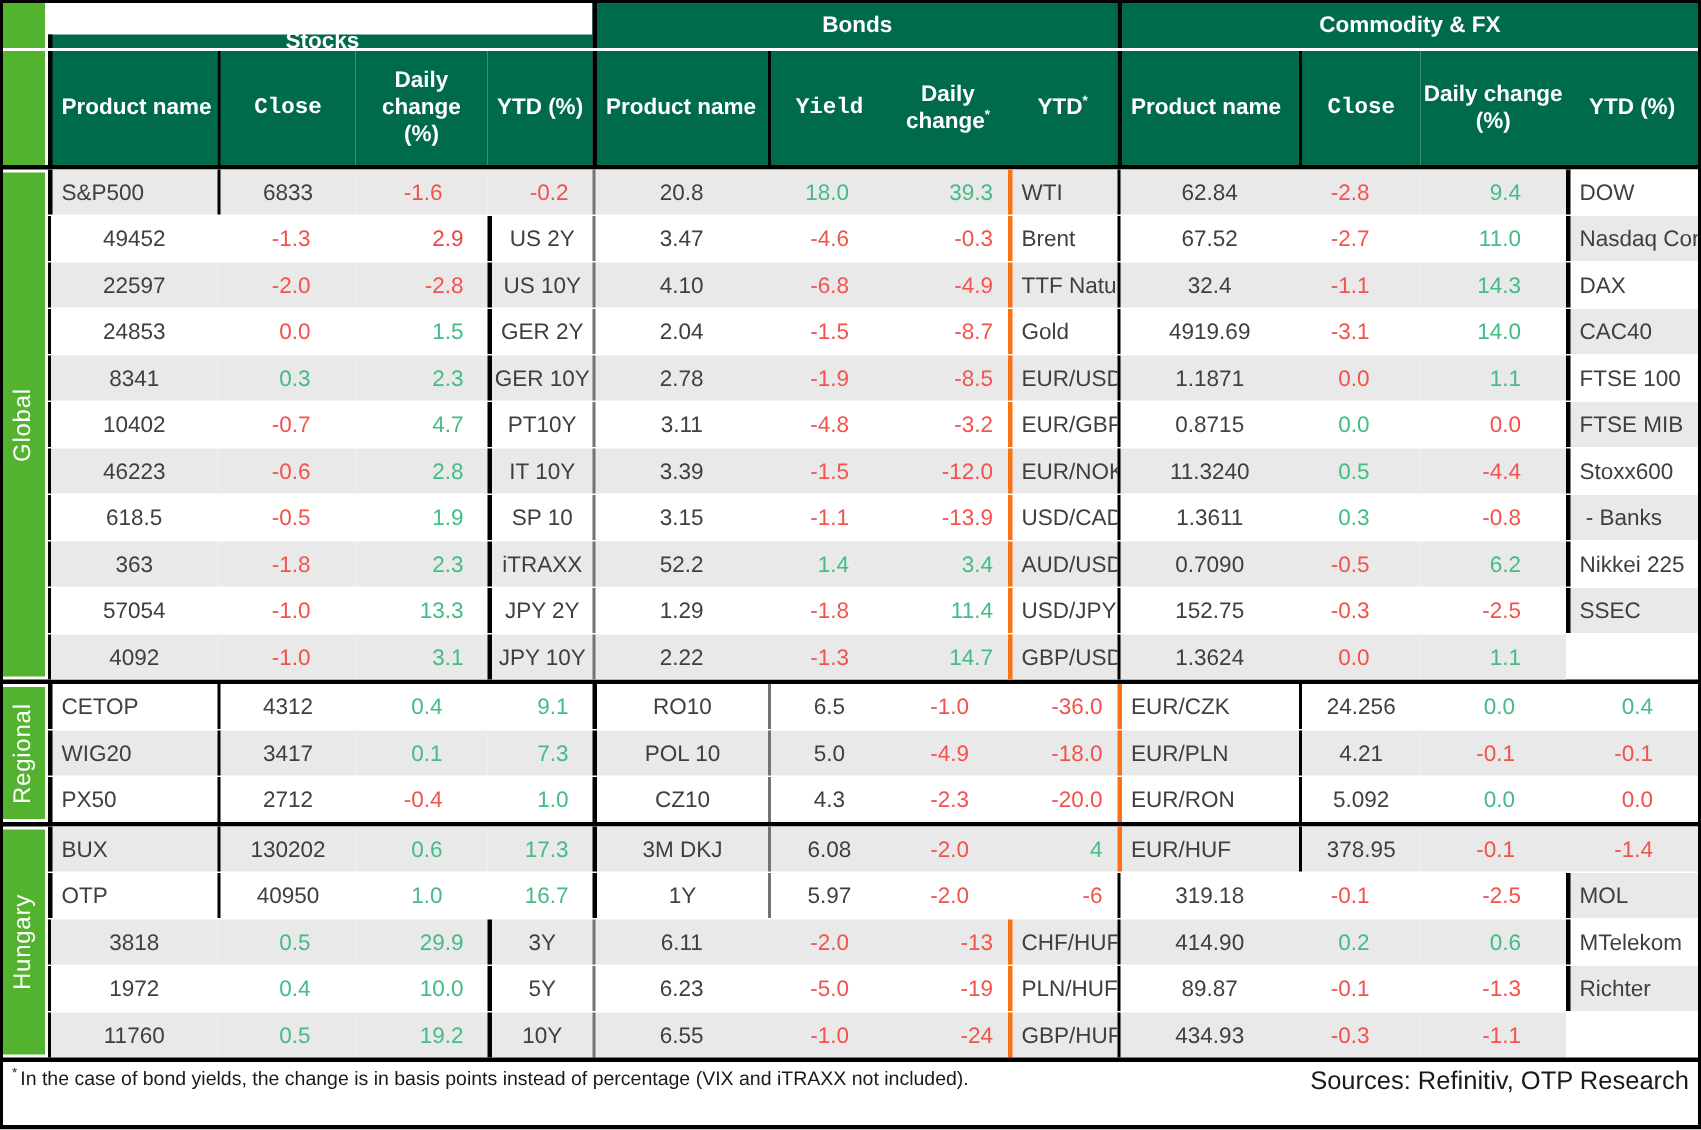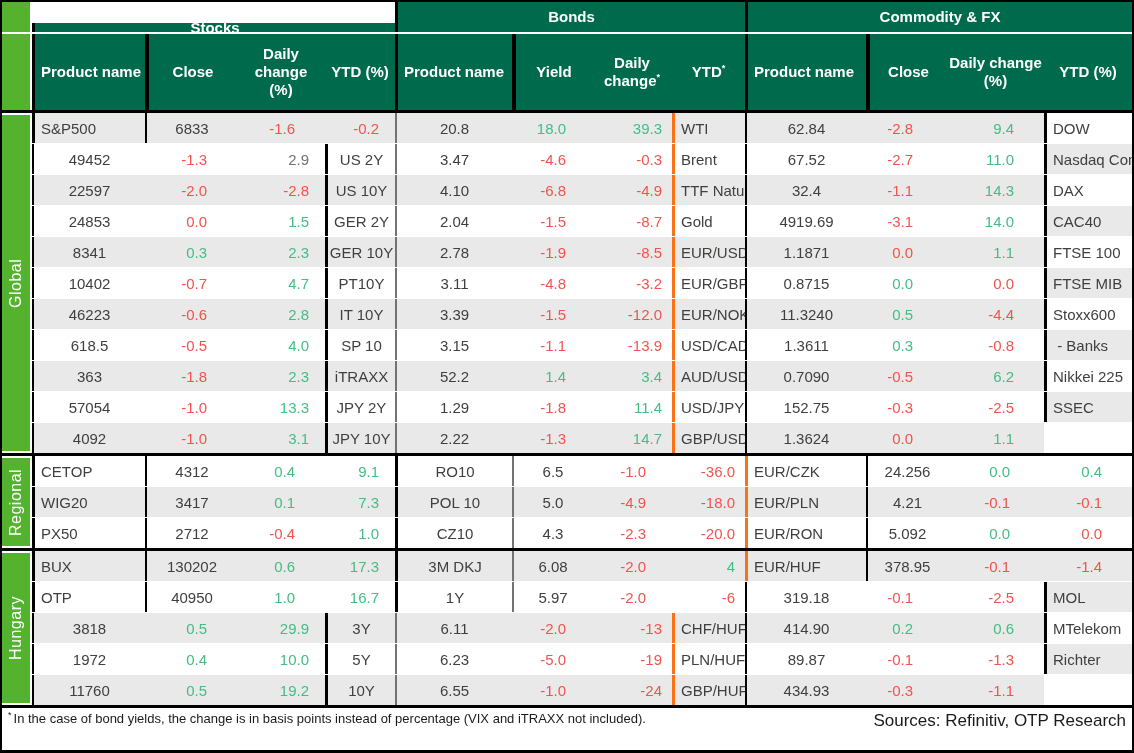--- a/index.html
+++ b/index.html
@@ -21,21 +21,21 @@
   .group-grid .strip-block { margin: 2px 2px 2px 0; }
   .hc {
     background: var(--hdr, #006B4C); color: #fff; font-weight: bold; font-size: 15px;
     display: flex; align-items: center; line-height: 1.2;
   }
   .title { justify-content: center; }
   .span-stocks { grid-column: 2 / 6; margin-top: 21px; }
   .span-bonds  { grid-column: 6 / 10; }
   .span-fx     { grid-column: 10 / 14; }
   .b3 { border-left: 3px solid #000; }
-  .b2 { border-left: 4px solid #000000; }
+  .b2 { border-left: 2px solid #000000; font-family: Liberation Mono, monospace; }
   .hname { justify-content: flex-start; padding-left: 6px; }
   .hnum  { justify-content: center; text-align: center; }
   .hdpad { padding: 0 10px; }
   sup { font-size: 9px; vertical-align: super; line-height: 0; }
   .ht { display: inline; }
   
   .group-grid { grid-auto-rows: 30px; row-gap: 1px; border-top: 3px solid #000; }
   .cell {
     display: flex; align-items: center;
     font-size: 15px; color: #3F3F3E; white-space: nowrap; overflow: hidden;
@@ -130,21 +130,21 @@
         <div class="cell c7 stripe">20.8</div>
         <div class="cell c8 stripe" style="color: rgb(68, 189, 132);">18.0</div>
         <div class="cell c9 stripe" style="color: rgb(68, 189, 132);">39.3</div>
         <div class="cell c10 stripe">WTI</div>
         <div class="cell c11 stripe">62.84</div>
         <div class="cell c12 stripe" style="color: rgb(242, 84, 77);">-2.8</div>
         <div class="cell c13 stripe" style="color: rgb(68, 189, 132);">9.4</div>
         <div class="cell c2 plain">DOW</div>
         <div class="cell c3 plain">49452</div>
         <div class="cell c4 plain" style="color: rgb(242, 84, 77);">-1.3</div>
-        <div class="cell c5 plain" style="color: #737373; text-align: center;">2.9</div>
+        <div class="cell c5 plain" style="color: #ef4444; text-align: center;">2.9</div>
         <div class="cell c6 plain">US 2Y</div>
         <div class="cell c7 plain">3.47</div>
         <div class="cell c8 plain" style="color: rgb(242, 84, 77);">-4.6</div>
         <div class="cell c9 plain" style="color: rgb(242, 84, 77);">-0.3</div>
         <div class="cell c10 plain">Brent</div>
         <div class="cell c11 plain">67.52</div>
         <div class="cell c12 plain" style="color: rgb(242, 84, 77);">-2.7</div>
         <div class="cell c13 plain" style="color: rgb(68, 189, 132);">11.0</div>
         <div class="cell c2 stripe">Nasdaq Comp.</div>
         <div class="cell c3 stripe">22597</div>
@@ -202,21 +202,21 @@
         <div class="cell c7 stripe">3.39</div>
         <div class="cell c8 stripe" style="color: rgb(242, 84, 77);">-1.5</div>
         <div class="cell c9 stripe" style="color: rgb(242, 84, 77);">-12.0</div>
         <div class="cell c10 stripe">EUR/NOK</div>
         <div class="cell c11 stripe">11.3240</div>
         <div class="cell c12 stripe" style="color: rgb(68, 189, 132);">0.5</div>
         <div class="cell c13 stripe" style="color: rgb(242, 84, 77);">-4.4</div>
         <div class="cell c2 plain">Stoxx600</div>
         <div class="cell c3 plain">618.5</div>
         <div class="cell c4 plain" style="color: rgb(242, 84, 77);">-0.5</div>
-        <div class="cell c5 plain" style="color: rgb(68, 189, 132);">4.0</div>
+        <div class="cell c5 plain" style="color: rgb(68, 189, 132);">1.9</div>
         <div class="cell c6 plain">SP 10</div>
         <div class="cell c7 plain">3.15</div>
         <div class="cell c8 plain" style="color: rgb(242, 84, 77);">-1.1</div>
         <div class="cell c9 plain" style="color: rgb(242, 84, 77);">-13.9</div>
         <div class="cell c10 plain">USD/CAD</div>
         <div class="cell c11 plain">1.3611</div>
         <div class="cell c12 plain" style="color: rgb(68, 189, 132);">0.3</div>
         <div class="cell c13 plain" style="color: rgb(242, 84, 77);">-0.8</div>
         <div class="cell c2 stripe">&nbsp;- Banks</div>
         <div class="cell c3 stripe">363</div>

